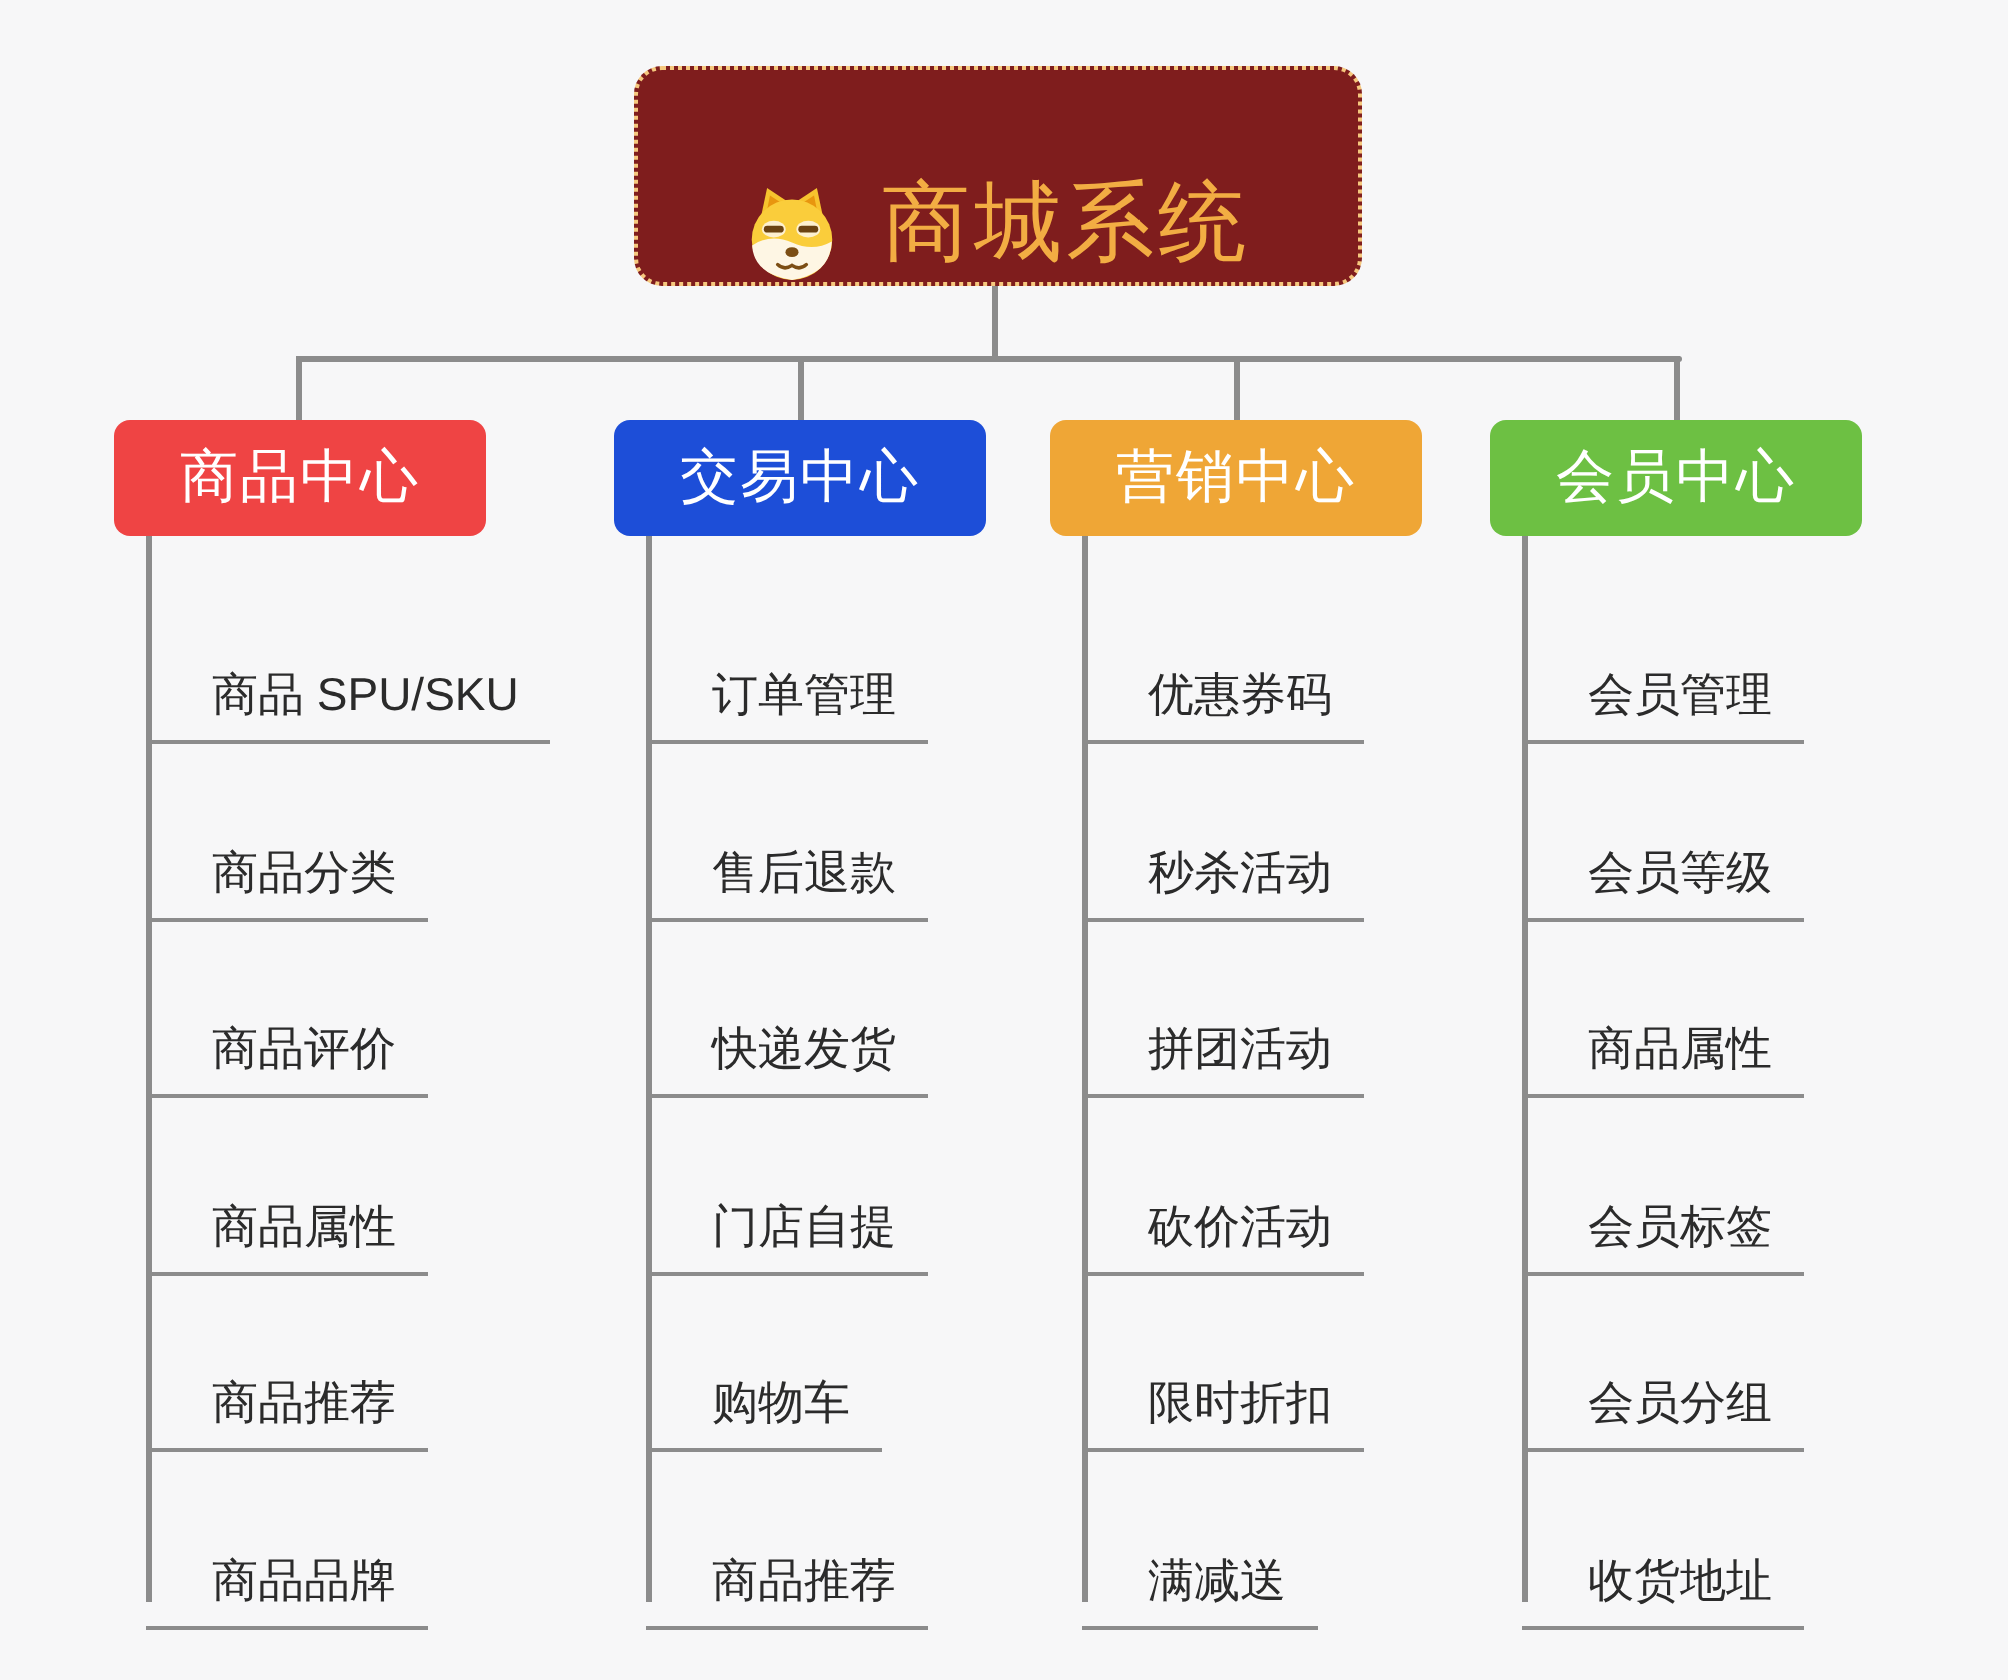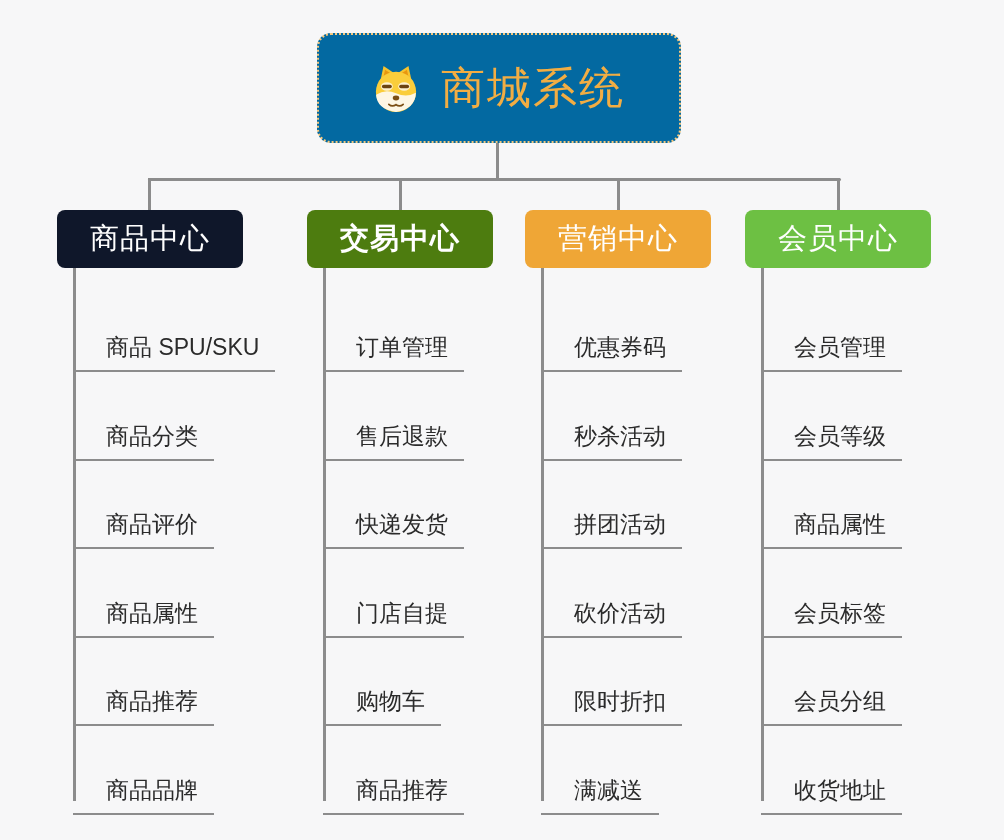--- a/index.html
+++ b/index.html
@@ -19,24 +19,24 @@
     font-family: "Liberation Sans", sans-serif;
   }
   .line { position: absolute; background: var(--connector); }
   .stem  { left: 496px;   top: 141px; width: 3px;  height: 38px; }
   .hbar  { left: 148px;   top: 178px; width: 693px; height: 3px; border-radius: 2px; }
   .drop  { top: 178px; width: 3px; height: 34px; }
   .d0 { left: 148px; } .d1 { left: 399px; } .d2 { left: 617px; } .d3 { left: 837px; }
 
   .root {
     position: absolute; left: 317px; top: 33px; width: 364px; height: 110px;
-    background: #0369a1;
+    background: #7f1d1d;
     border: 2px dotted var(--root-border);
     border-radius: 14px;
-    display: flex; align-items: center; justify-content: center; gap: 22px;
+    display: flex; align-items: flex-end; justify-content: center; gap: 22px;
   }
   .root-title {
     font-size: 44px; letter-spacing: 2px;
     color: var(--root-text);
   }
 
   .col { position: absolute; top: 0; width: 260px; height: 840px; }
   .col0 { left: 57px; } .col1 { left: 307px; } .col2 { left: 525px; } .col3 { left: 745px; }
 
   .hdr {
@@ -83,21 +83,21 @@
     <ellipse cx="32.5" cy="24.5" rx="6.2" ry="4.4" fill="#FDF0CF"></ellipse>
     <rect x="9.3" y="22.7" width="10.4" height="3.6" rx="1.8" fill="#6B4312"></rect>
     <rect x="27.3" y="22.7" width="10.4" height="3.6" rx="1.8" fill="#6B4312"></rect>
     <ellipse cx="24" cy="36.5" rx="3.4" ry="2.6" fill="#7C4E14"></ellipse>
     <path d="M16.5 43 Q20 46.2 24 43.4 Q28 46.2 31.5 43" stroke="#7C4E14" stroke-width="1.8" fill="none" stroke-linecap="round"></path>
   </svg>
   <span class="root-title">商城系统</span>
 </div>
 
 <div class="col col0">
-  <div class="hdr" style="background: #0f172a;">商品中心</div>
+  <div class="hdr" style="background: #ef4444;">商品中心</div>
   <div class="spine"></div>
   <div class="leaf" style="--i:0">
       <span>商品 SPU/SKU</span>
     </div>
   <div class="leaf" style="--i:1">
       <span>商品分类</span>
     </div>
   <div class="leaf" style="--i:2">
       <span>商品评价</span>
     </div>
@@ -106,21 +106,21 @@
     </div>
   <div class="leaf" style="--i:4">
       <span>商品推荐</span>
     </div>
   <div class="leaf" style="--i:5">
       <span>商品品牌</span>
     </div>
 </div>
 
 <div class="col col1">
-  <div class="hdr" style="background: #4d7c0f; font-weight: bold;">交易中心</div>
+  <div class="hdr" style="background: #1d4ed8;">交易中心</div>
   <div class="spine"></div>
   <div class="leaf" style="--i:0">
       <span>订单管理</span>
     </div>
   <div class="leaf" style="--i:1">
       <span>售后退款</span>
     </div>
   <div class="leaf" style="--i:2">
       <span>快递发货</span>
     </div>

